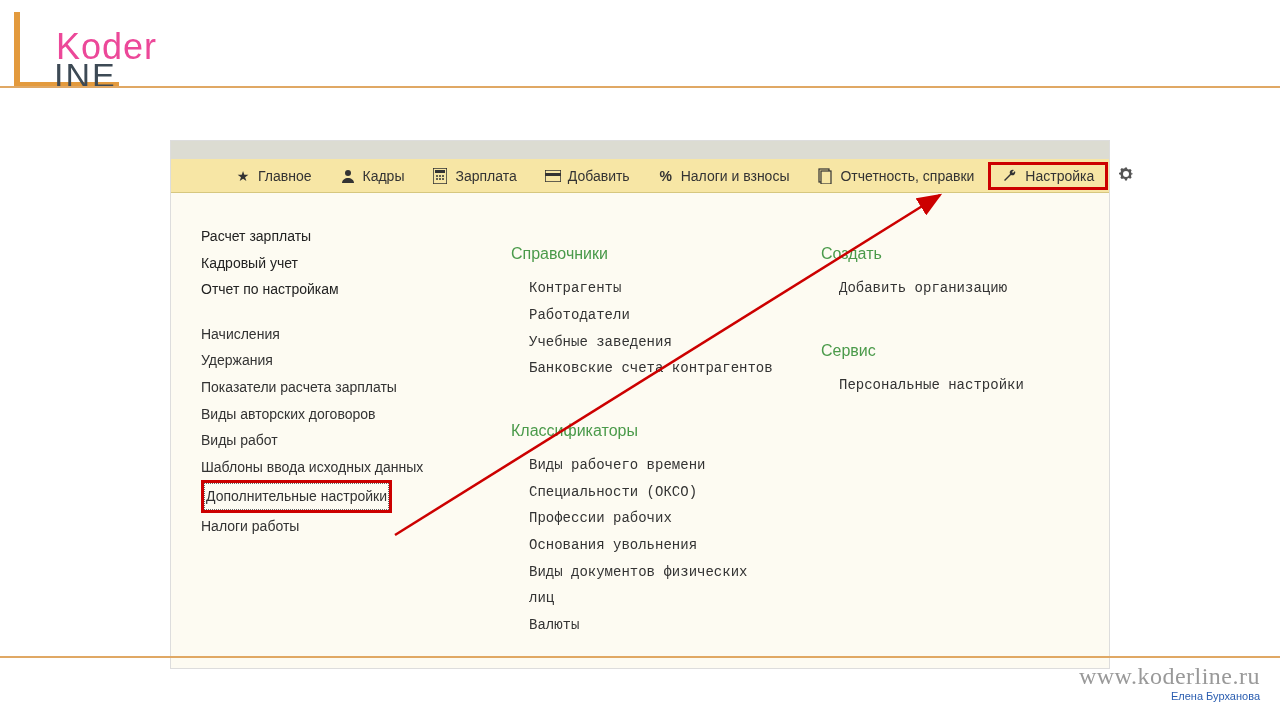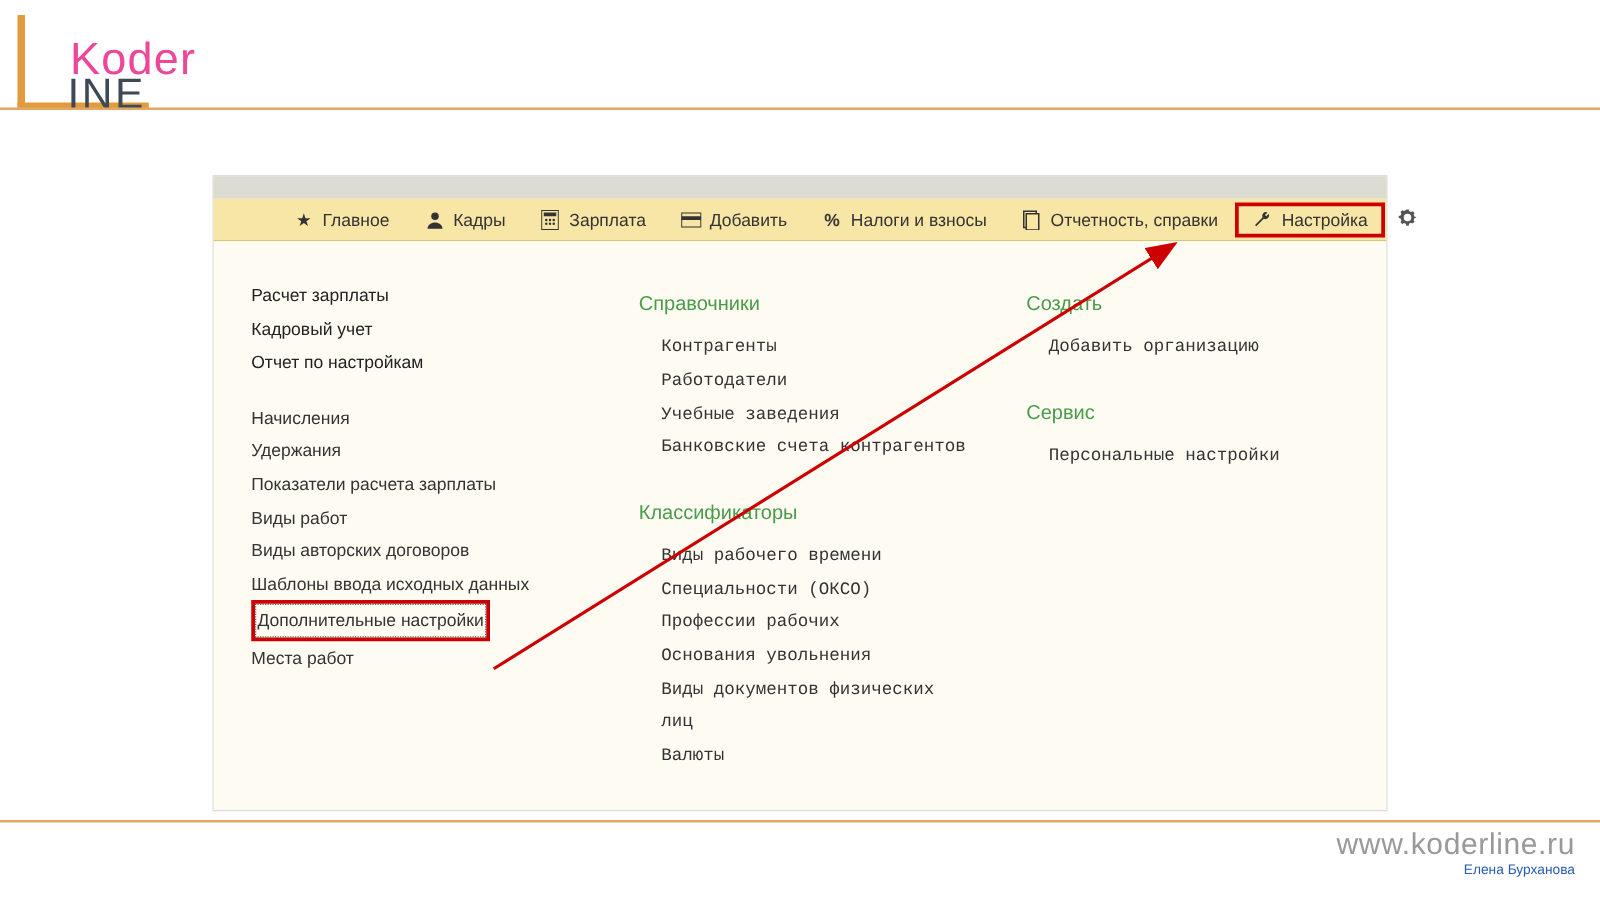--- a/index.html
+++ b/index.html
@@ -69,21 +69,21 @@
     gap: 40px;
     padding: 30px 20px 30px 30px;
     background: #fdfbf2;
   }
   .col { flex: 0 0 auto; font-size: 14px; line-height: 1.9; }
   .col1 { width: 270px; }
   .col2 { width: 270px; }
   .col3 { width: 220px; }
   .bold-link { font-weight: normal; color: #222; cursor: pointer; }
   .link { color: #333; cursor: pointer; }
-  .section-head { color: #4a9a4a; font-size: 16px; margin-bottom: 6px; margin-top: 6px; }
+  .section-head { color: #4a9a4a; font-size: 16px; margin-bottom: 6px; margin-top: 16px; }
   .sub-list { padding-left: 18px; font-family: Liberation Mono, monospace; }
   .sub-list .link { display:block; }
   .spacer { height: 18px; }
   .highlight-item {
     display:inline-block;
     border: 3px solid #cc0000;
     padding: 0 2px;
     outline: 1px dotted #666;
     outline-offset: -4px;
   }
@@ -92,21 +92,21 @@
     left: 170px;
     top: 140px;
     pointer-events:none;
   }
   .footer {
     position: absolute;
     right: 20px;
     bottom: 18px;
     text-align: right;
   }
-  .footer-url { color: #999; font-size: 24px; font-family: Liberation Sans, sans-serif; letter-spacing: 0.5px; }
+  .footer-url { color: #999; font-size: 24px; font-family: Liberation Serif, serif; letter-spacing: 0.5px; }
   .footer-author { color: #2a5db0; font-size: 11px; }
   .bottom-orange-line { position: absolute; left:0; right:0; bottom: 62px; height: 2px; background: #e0a864; }
 </style>
 </head>
 <body>
 
 <div class="logo">
   <div class="orange-bar-v"></div>
   <div class="orange-bar-h"></div>
   <div class="logo-text1">Koder</div>
@@ -203,25 +203,25 @@
   <div class="content">
 
     <div class="col col1">
       <div class="bold-link">Расчет зарплаты</div>
       <div class="bold-link">Кадровый учет</div>
       <div class="bold-link">Отчет по настройкам</div>
       <div class="spacer"></div>
       <div class="link">Начисления</div>
       <div class="link">Удержания</div>
       <div class="link">Показатели расчета зарплаты</div>
+      <div class="link">Виды авторских договоров</div>
       <div class="link">Виды работ</div>
-      <div class="link">Виды авторских договоров</div>
       <div class="link">Шаблоны ввода исходных данных</div>
       <div><span class="link highlight-item">Дополнительные настройки</span></div>
-      <div class="link">Места работ</div>
+      <div class="link">Налоги работы</div>
     </div>
 
     <div class="col col2">
       <div class="section-head">Справочники</div>
       <div class="sub-list">
         <span class="link">Контрагенты</span>
         <span class="link">Работодатели</span>
         <span class="link">Учебные заведения</span>
         <span class="link">Банковские счета контрагентов</span>
       </div>

